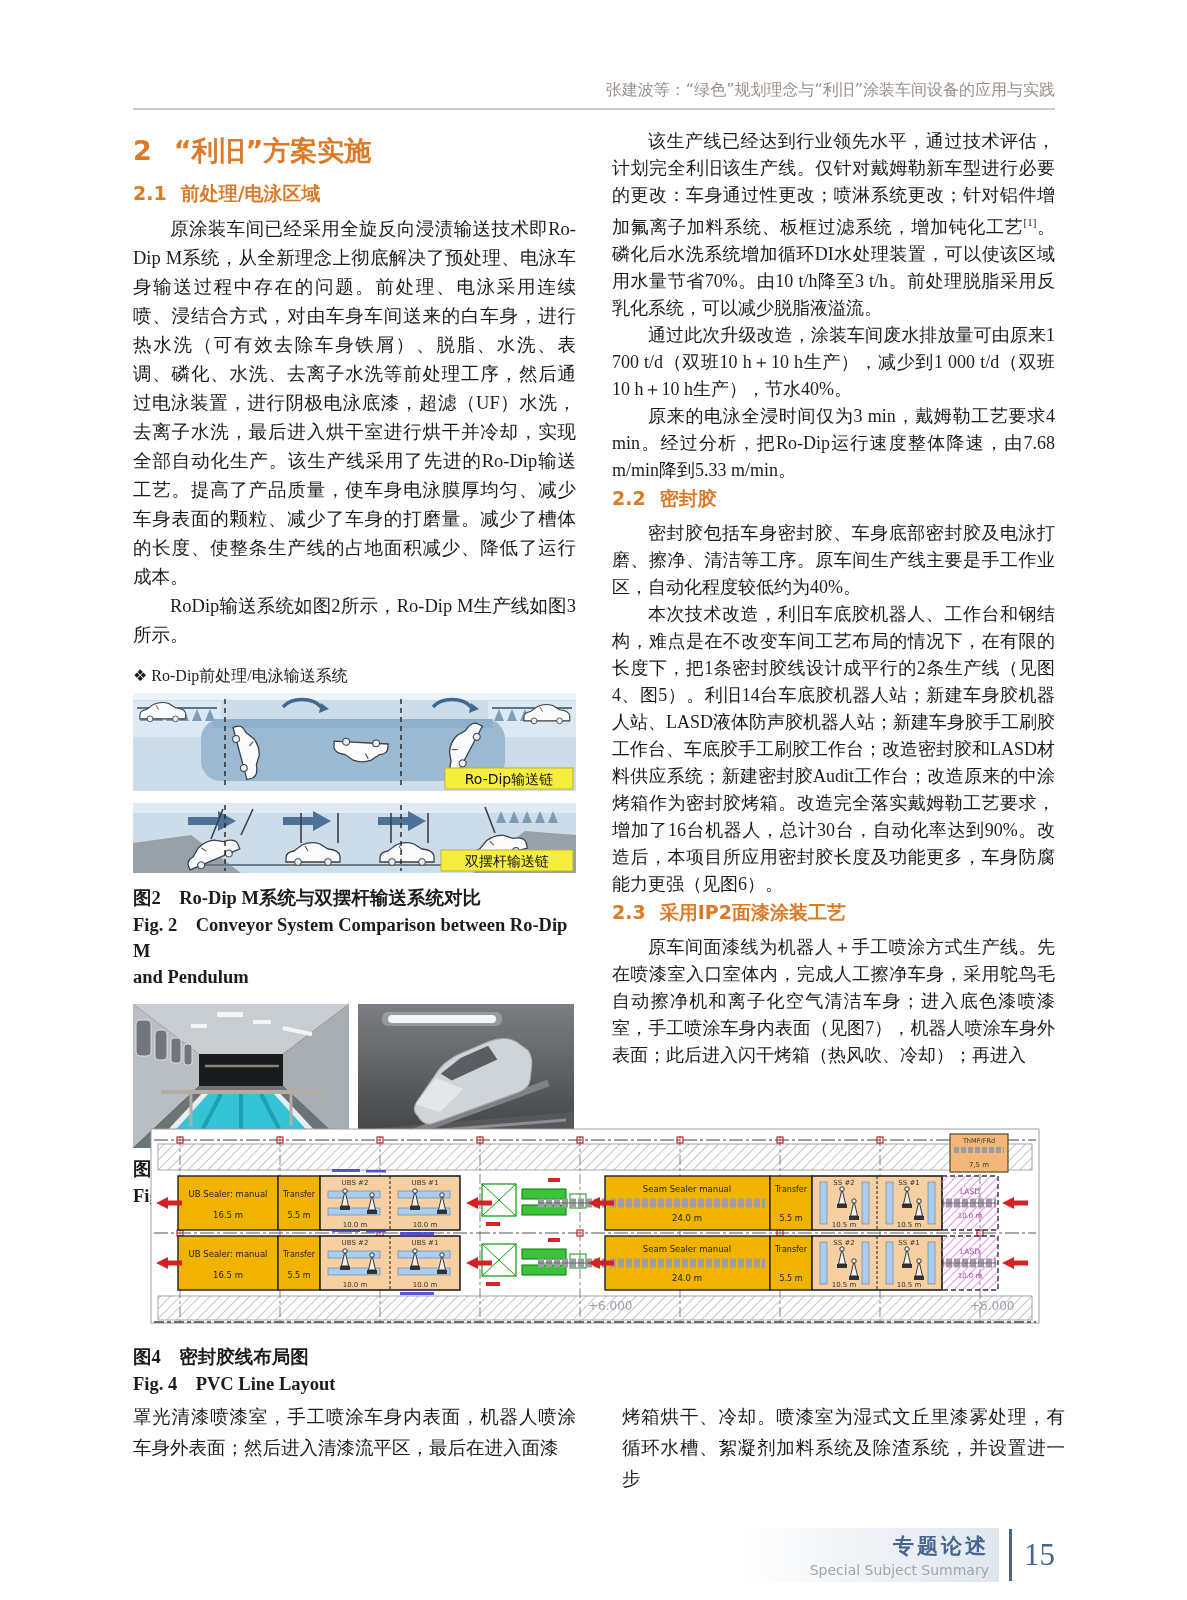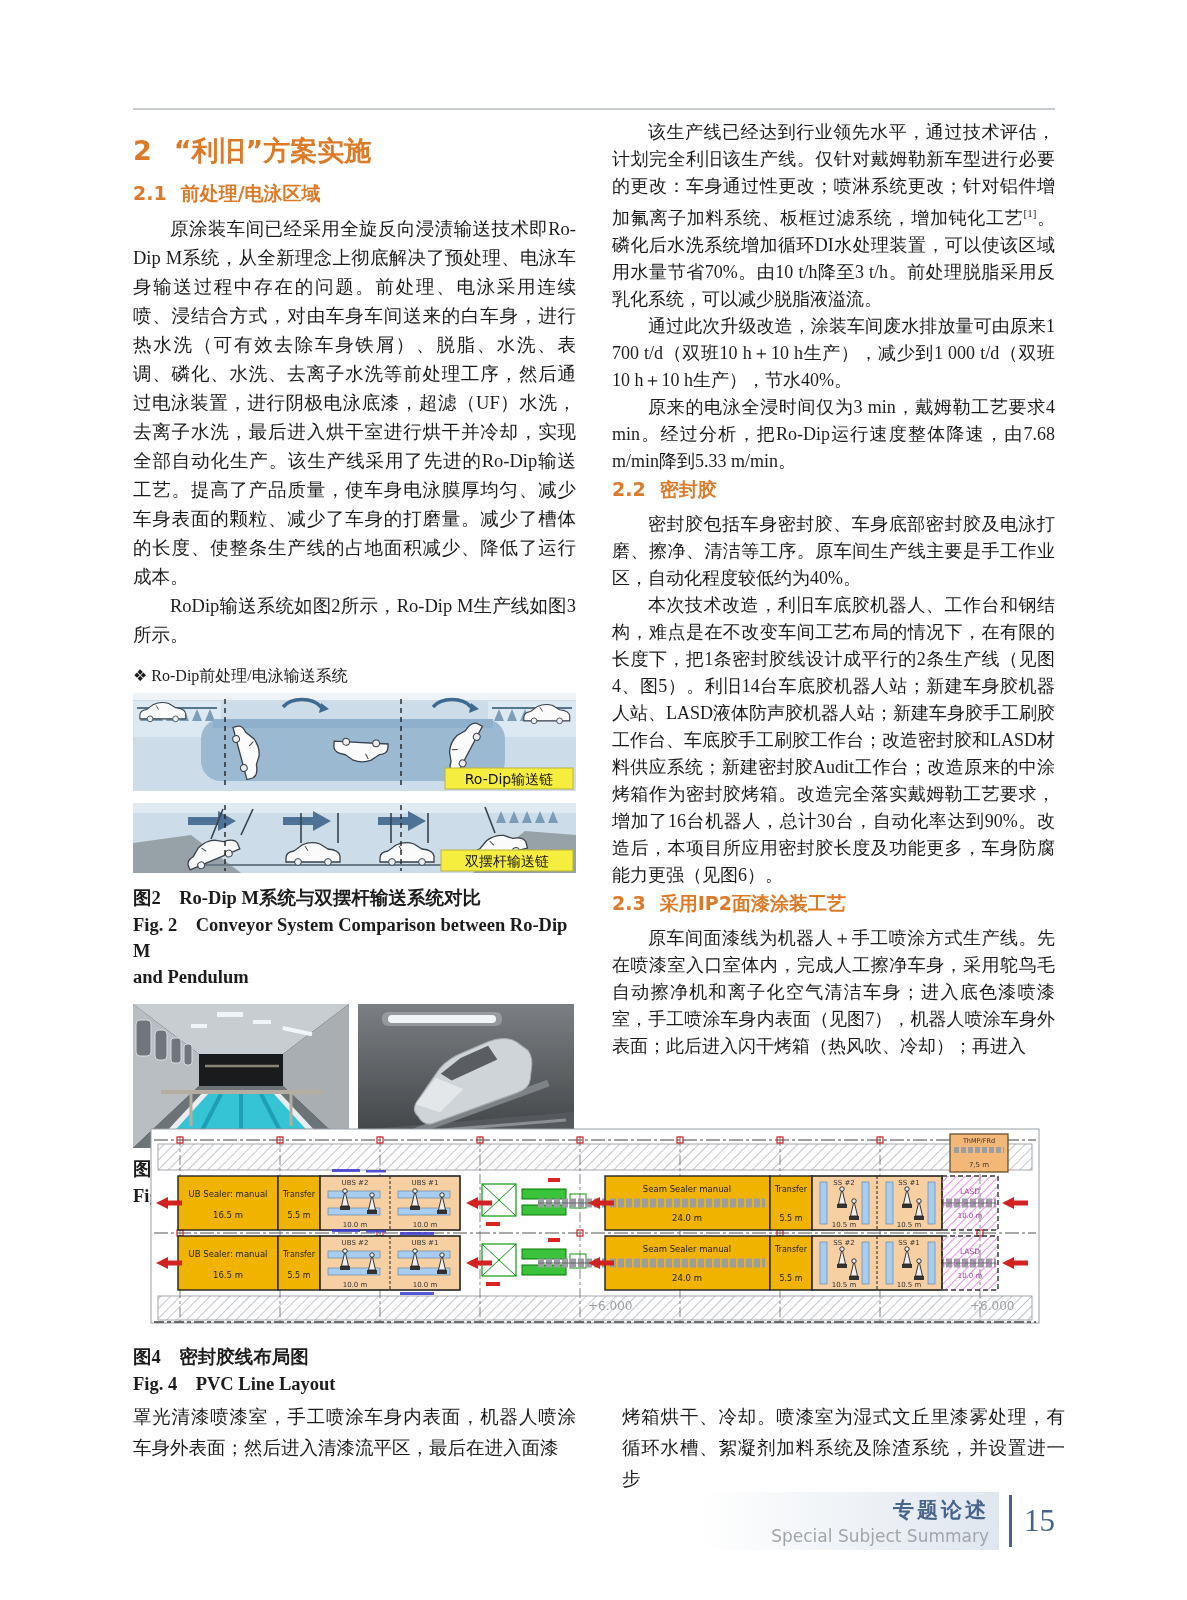--- a/index.html
+++ b/index.html
@@ -2,53 +2,54 @@
 <html><head>
 <meta charset="utf-8">
 <style>
   html,body{margin:0;padding:0;background:#e9e9e9;}
   .page{position:relative;width:1187px;height:1600px;background:#ffffff;margin:0 auto;overflow:hidden;
         font-family:"Liberation Serif","DejaVu Serif",serif;color:#1c1c1c;}
   .hdr{position:absolute;left:133px;top:80px;width:922px;text-align:right;
        font-family:"DejaVu Sans","Liberation Sans",sans-serif;font-size:16px;color:#98908a;}
   .hrule{position:absolute;left:133px;top:108px;width:922px;height:2px;background:#c9ccd0;}
   .colL{position:absolute;left:133px;top:120px;width:443px;margin-top:13px;}
-  .colR{position:absolute;left:612px;top:119px;width:443px;}
+  .colR{position:absolute;left:612px;top:128px;width:443px;}
   .h2{font-family:"DejaVu Sans","Liberation Sans",sans-serif;font-weight:bold;color:#dc7a28;
       font-size:27px;margin:0 0 12px 0;}
   .h2 .num{margin-right:22px;}
   .h3{font-family:"DejaVu Sans","Liberation Sans",sans-serif;font-weight:bold;color:#dc7a28;
       font-size:19px;margin:2px 0 8px 0;}
   .h3 .num{margin-right:14px;}
   .colL p.body{font-size:18.5px;line-height:29px;text-align:justify;text-indent:2em;margin:0;}
   .colR p.body{font-size:18px;line-height:27px;text-align:justify;text-indent:2em;margin:0;}
   sup{font-size:11px;}
   .figlabel{font-size:16px;margin:16px 0 6px 0;}
   .figwrap{width:529px;}
   .cap{font-weight:bold;font-size:18.5px;line-height:27px;margin-top:8px;}
   .capen{font-weight:bold;font-size:18.5px;line-height:26px;}
   .photos{display:flex;gap:9px;margin-top:14px;}
   .fig4{position:absolute;left:150px;top:1128px;width:890px;height:196px;}
   .fig4cap{position:absolute;left:133px;top:1336px;width:922px;}
   .botL{position:absolute;left:133px;top:1402px;width:443px;font-size:18.5px;line-height:31px;text-align:justify;}
   .botR{position:absolute;left:622px;top:1402px;width:443px;font-size:18.5px;line-height:31px;text-align:justify;}
-  .footer{position:absolute;left:133px;top:1492px;width:922px;display:flex;justify-content:flex-end;align-items:center;}
+  .footer{position:absolute;left:133px;top:1528px;width:922px;display:flex;justify-content:flex-end;align-items:center;}
   .ftxt{text-align:right;padding:4px 10px 4px 70px;background:linear-gradient(90deg,rgba(223,230,238,0),#dfe6ee);}
   .fcn{font-family:"DejaVu Sans","Liberation Sans",sans-serif;font-weight:bold;font-size:21px;
        color:#46648c;letter-spacing:3px;}
-  .fen{font-family:"DejaVu Sans","Liberation Sans",sans-serif;font-size:17px;color:#a2a6aa;margin-top:2px;}
+  .fen{font-family:"DejaVu Sans","Liberation Sans",sans-serif;font-size:14px;color:#a2a6aa;margin-top:2px;}
   .fbar{width:3px;height:52px;background:#46648c;margin:0 12px 0 10px;}
   .fpg{font-size:31px;color:#46648c;}
   svg text{font-family:"DejaVu Sans","Liberation Sans",sans-serif;}
 </style>
 </head>
 <body>
 
 <div class="page">
 
+  <div class="hdr">张建波等：“绿色”规划理念与“利旧”涂装车间设备的应用与实践</div>
   <div class="hrule"></div>
 
   <div class="colL">
     <div class="h2">
       <span class="num">2</span><span>“利旧”方案实施</span>
     </div>
     <div class="h3">
       <span class="num">2.1</span><span>前处理/电泳区域</span>
     </div>
     <p class="body">原涂装车间已经采用全旋反向浸渍输送技术即Ro-Dip M系统，从全新理念上彻底解决了预处理、电泳车身输送过程中存在的问题。前处理、电泳采用连续喷、浸结合方式，对由车身车间送来的白车身，进行热水洗（可有效去除车身铁屑）、脱脂、水洗、表调、磷化、水洗、去离子水洗等前处理工序，然后通过电泳装置，进行阴极电泳底漆，超滤（UF）水洗，去离子水洗，最后进入烘干室进行烘干并冷却，实现全部自动化生产。该生产线采用了先进的Ro-Dip输送工艺。提高了产品质量，使车身电泳膜厚均匀、减少车身表面的颗粒、减少了车身的打磨量。减少了槽体的长度、使整条生产线的占地面积减少、降低了运行成本。</p>

